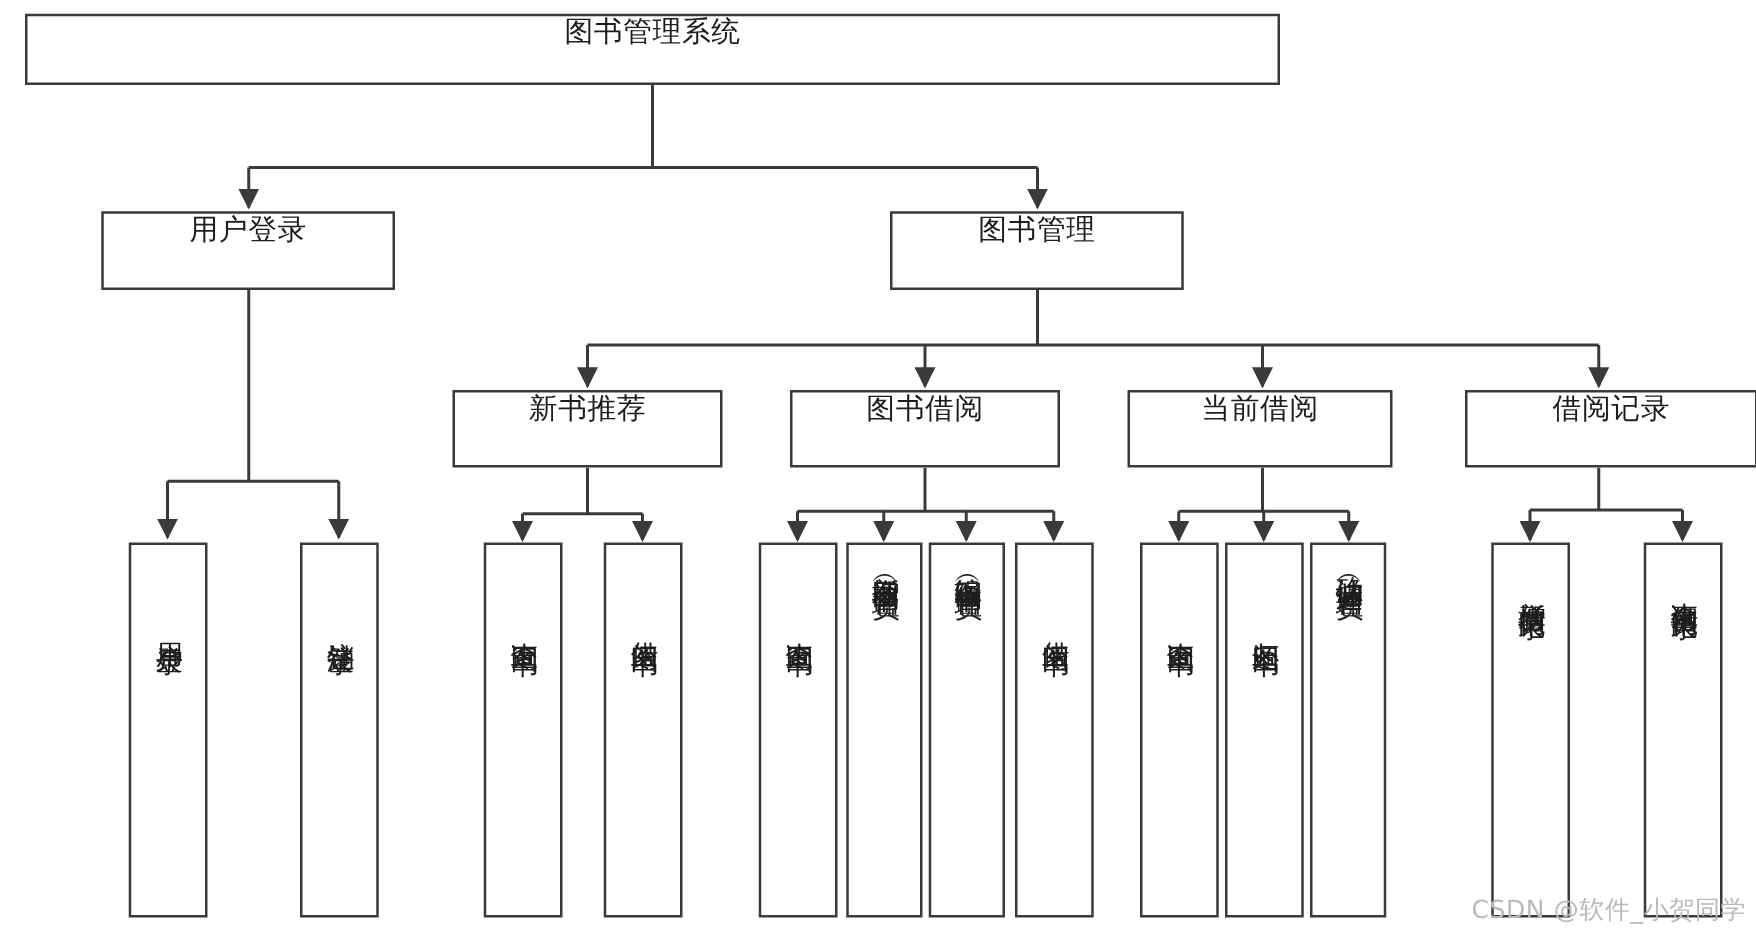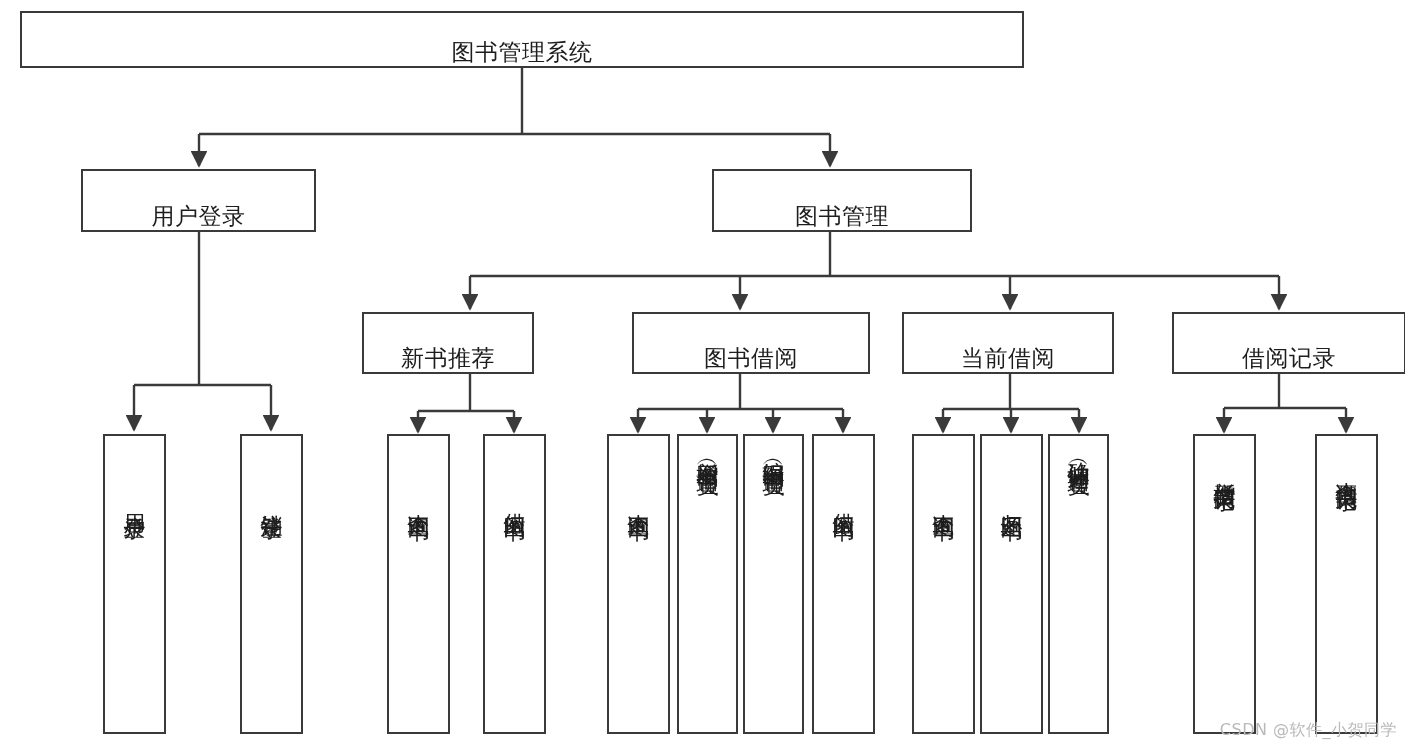--- a/index.html
+++ b/index.html
@@ -22,21 +22,21 @@
     width: 1405px;
     height: 747px;
     pointer-events: none;
   }
   .node {
     position: absolute;
     box-sizing: border-box;
     border: 2px solid #3a3a3a;
     background: #ffffff;
     display: flex;
-    align-items: flex-end;
+    align-items: flex-start;
     justify-content: center;
     color: #1d1d1d;
   }
   .node .lbl {
     display: block;
     text-align: center;
     line-height: 1.18;
     white-space: nowrap;
   }
   
@@ -56,21 +56,21 @@
     text-orientation: upright;
     font-size: 22px;
     line-height: 1.0;
     letter-spacing: 2px;
     white-space: nowrap;
   }
   .watermark {
     position: absolute;
     right: 8px;
     bottom: 6px;
-    font-size: 16px;
+    font-size: 20px;
     color: #b9b9b9;
     letter-spacing: 0.5px;
     white-space: nowrap;
   }
 </style>
 </head>
 <body>
 
 <div id="canvas">
 
@@ -125,28 +125,28 @@
     </g>
   </svg>
 
   <div class="node h root" style="left:20px; top:11px; width:1004px; height:57px;">
     <span class="lbl">图书管理系统</span>
   </div>
 
   <div class="node h" style="left:81px; top:169px; width:235px; height:63px;">
     <span class="lbl">用户登录</span>
   </div>
-  <div class="node h" style="left:712px; top:169px; width:260px; height:63px;">
+  <div class="node h" style="left:712px; top:169px; width:235px; height:63px;">
     <span class="lbl">图书管理</span>
   </div>
 
-  <div class="node h" style="left:362px; top:312px; width:172px; height:62px;">
+  <div class="node h" style="left:362px; top:312px; width:216px; height:62px;">
     <span class="lbl">新书推荐</span>
   </div>
-  <div class="node h" style="left:632px; top:312px; width:238px; height:62px;">
+  <div class="node h" style="left:632px; top:312px; width:216px; height:62px;">
     <span class="lbl">图书借阅</span>
   </div>
   <div class="node h" style="left:902px; top:312px; width:212px; height:62px;">
     <span class="lbl">当前借阅</span>
   </div>
   <div class="node h" style="left:1172px; top:312px; width:234px; height:62px;">
     <span class="lbl">借阅记录</span>
   </div>
 
   <div class="node v" style="left:103px; top:434px; width:63px; height:300px; padding-top:60px;">

